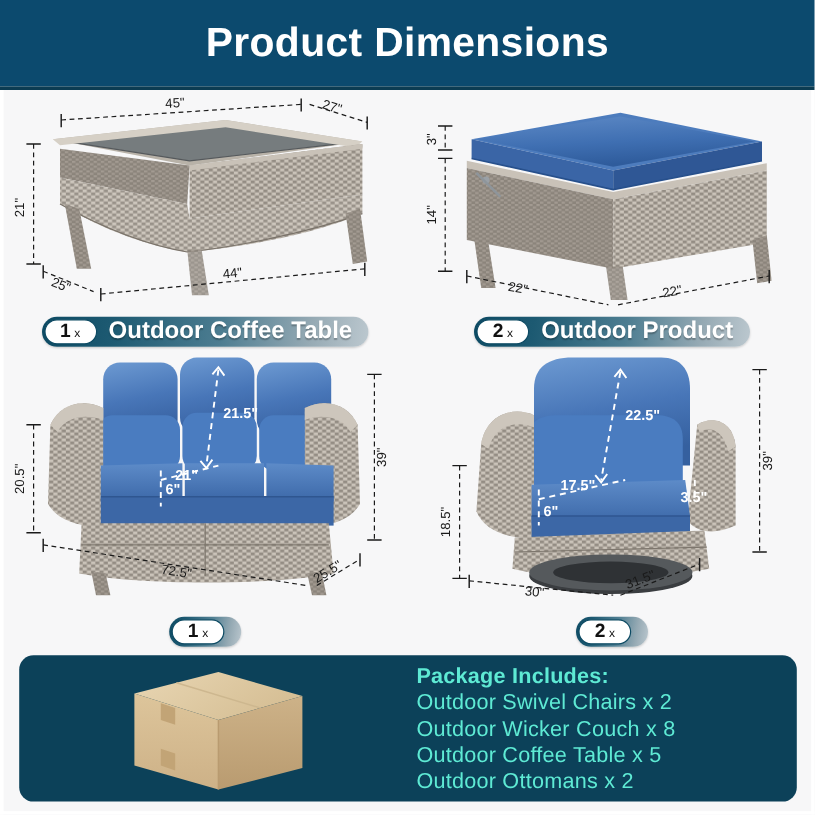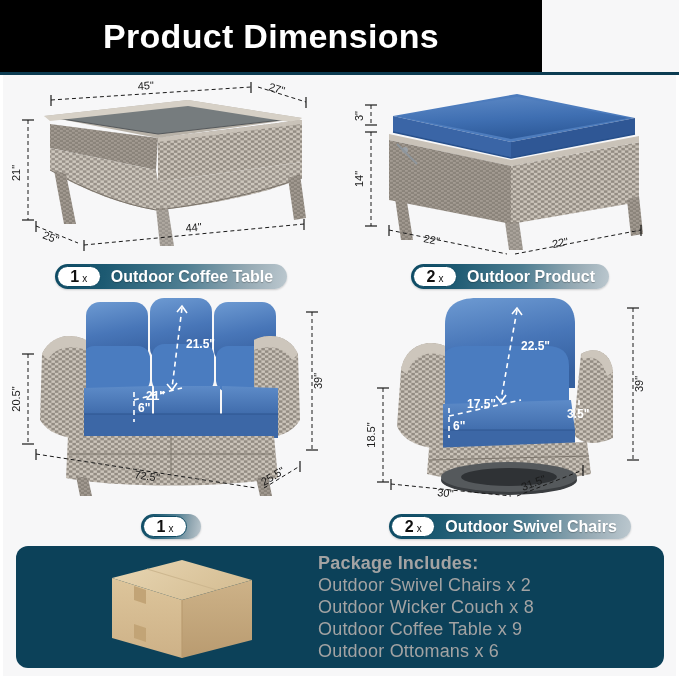--- a/index.html
+++ b/index.html
@@ -22,23 +22,23 @@
     width: 679px;
     height: 679px;
     background: #f7f7f8;
     overflow: hidden;
   }
 
   
   .header {
     position: absolute;
     left: 0; top: 0;
-    width: 542px;
+    width: 679px;
     height: 72px;
-    background: #000000;
+    background: #0c4a6e;
     display: flex;
     align-items: center;
     justify-content: center;
   }
   .header-title {
     color: #ffffff;
     font-size: 34px;
     font-weight: bold;
     letter-spacing: 0.3px;
   }
@@ -111,21 +111,21 @@
     padding: 0 5px;
     line-height: 19px;
   }
   .pill-count .x {
     font-size: 10px;
     font-weight: normal;
     margin-left: 3px;
   }
   .pill-text {
     color: #ffffff;
-    font-size: 16px;
+    font-size: 20px;
     font-weight: bold;
     margin-left: 10px;
     white-space: nowrap;
     text-shadow: 0 1px 1px rgba(0,0,0,0.25);
   }
 
   
   .package {
     position: absolute;
     left: 16px; top: 546px;
@@ -137,21 +137,22 @@
     overflow: hidden;
   }
   .package-box {
     width: 296px;
     height: 122px;
     position: relative;
     flex: 0 0 296px;
   }
   .package-list {
     padding-left: 6px;
-    color: #a3a3a3;
+    color: #5eead4;
+    margin-left: 29px;
   }
   .package-list .pkg-title {
     font-size: 18px;
     font-weight: bold;
     line-height: 22px;
     letter-spacing: 0.2px;
   }
   .package-list .pkg-item {
     font-size: 18px;
     font-weight: normal;
@@ -461,21 +462,20 @@
       <line class="tick" x1="238" y1="177" x2="238" y2="188"></line>
       <text class="dimtext" x="178" y="203" transform="rotate(-21 178 203)">31.5"</text>
     </svg>
 
     <div class="pill-wrap">
       <div class="pill">
         <span class="pill-count">
           <span>2</span>
             <span class="x">x</span>
         </span>
-        <span class="pill-text">Outdoor Swivel Chairs</span>
       </div>
     </div>
   </div>
 
   <div class="package">
     <div class="package-box">
       <svg viewBox="0 0 296 122" width="296" height="122">
         <defs>
           <linearGradient id="boxTop" x1="0" y1="0" x2="1" y2="0.4">
             <stop offset="0%" stop-color="#e8d6b3"></stop>
@@ -502,18 +502,18 @@
         <polygon points="118,40 130,44 130,58 118,54" fill="#c2a476"></polygon>
         <polygon points="118,78 130,82 130,96 118,92" fill="#c2a476"></polygon>
 
         <line x1="166" y1="54" x2="166" y2="112" stroke="#b99b70" stroke-width="1.2"></line>
       </svg>
     </div>
     <div class="package-list">
       <div class="pkg-title">Package Includes:</div>
       <div class="pkg-item">Outdoor Swivel Chairs x 2</div>
       <div class="pkg-item">Outdoor Wicker Couch x 8</div>
-      <div class="pkg-item">Outdoor Coffee Table x 9</div>
-      <div class="pkg-item">Outdoor Ottomans x 6</div>
+      <div class="pkg-item">Outdoor Coffee Table x 5</div>
+      <div class="pkg-item">Outdoor Ottomans x 2</div>
     </div>
   </div>
 
 </div>
 
 </body></html>

